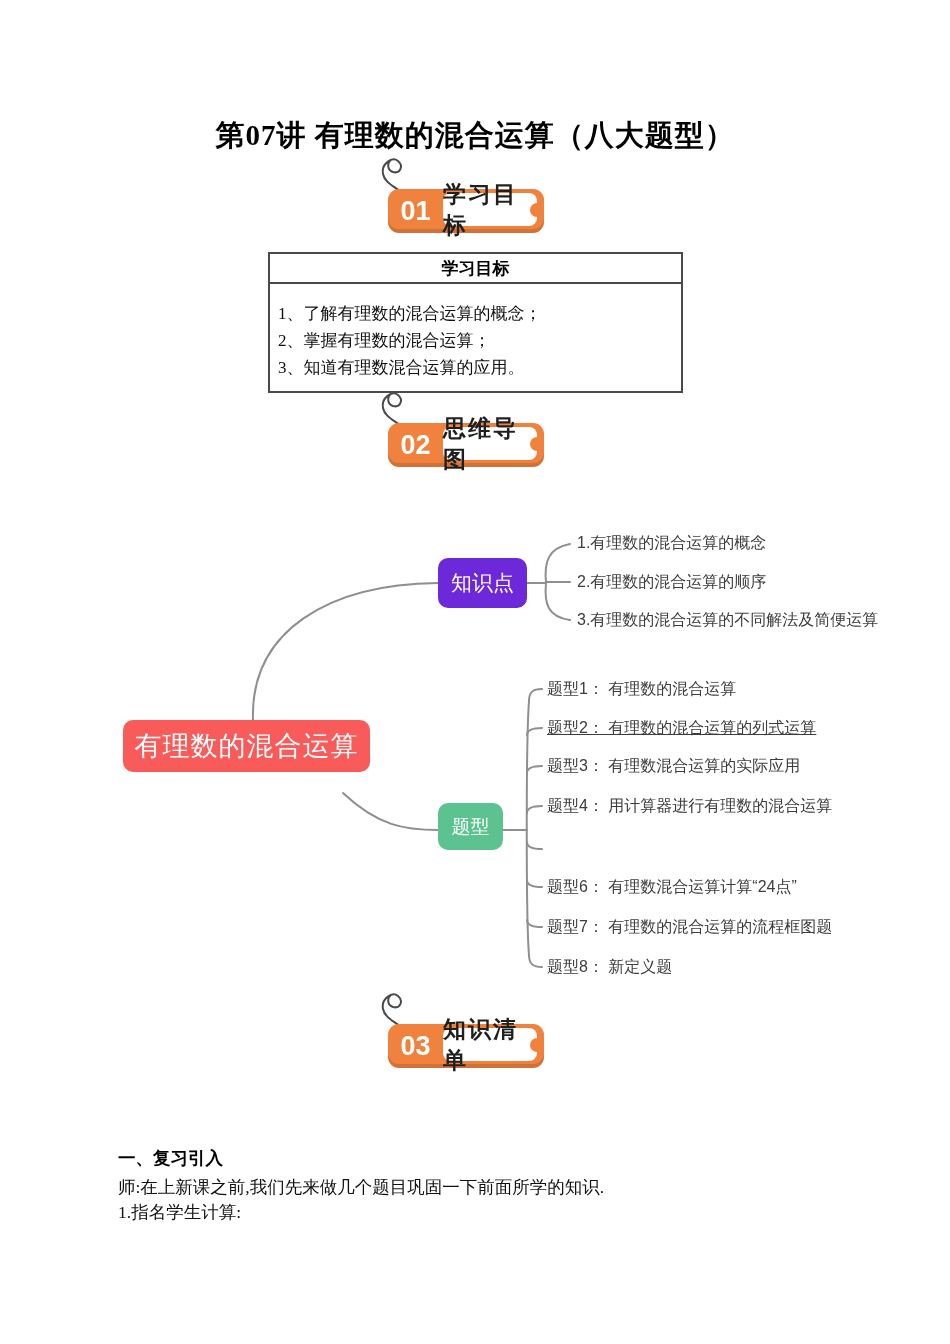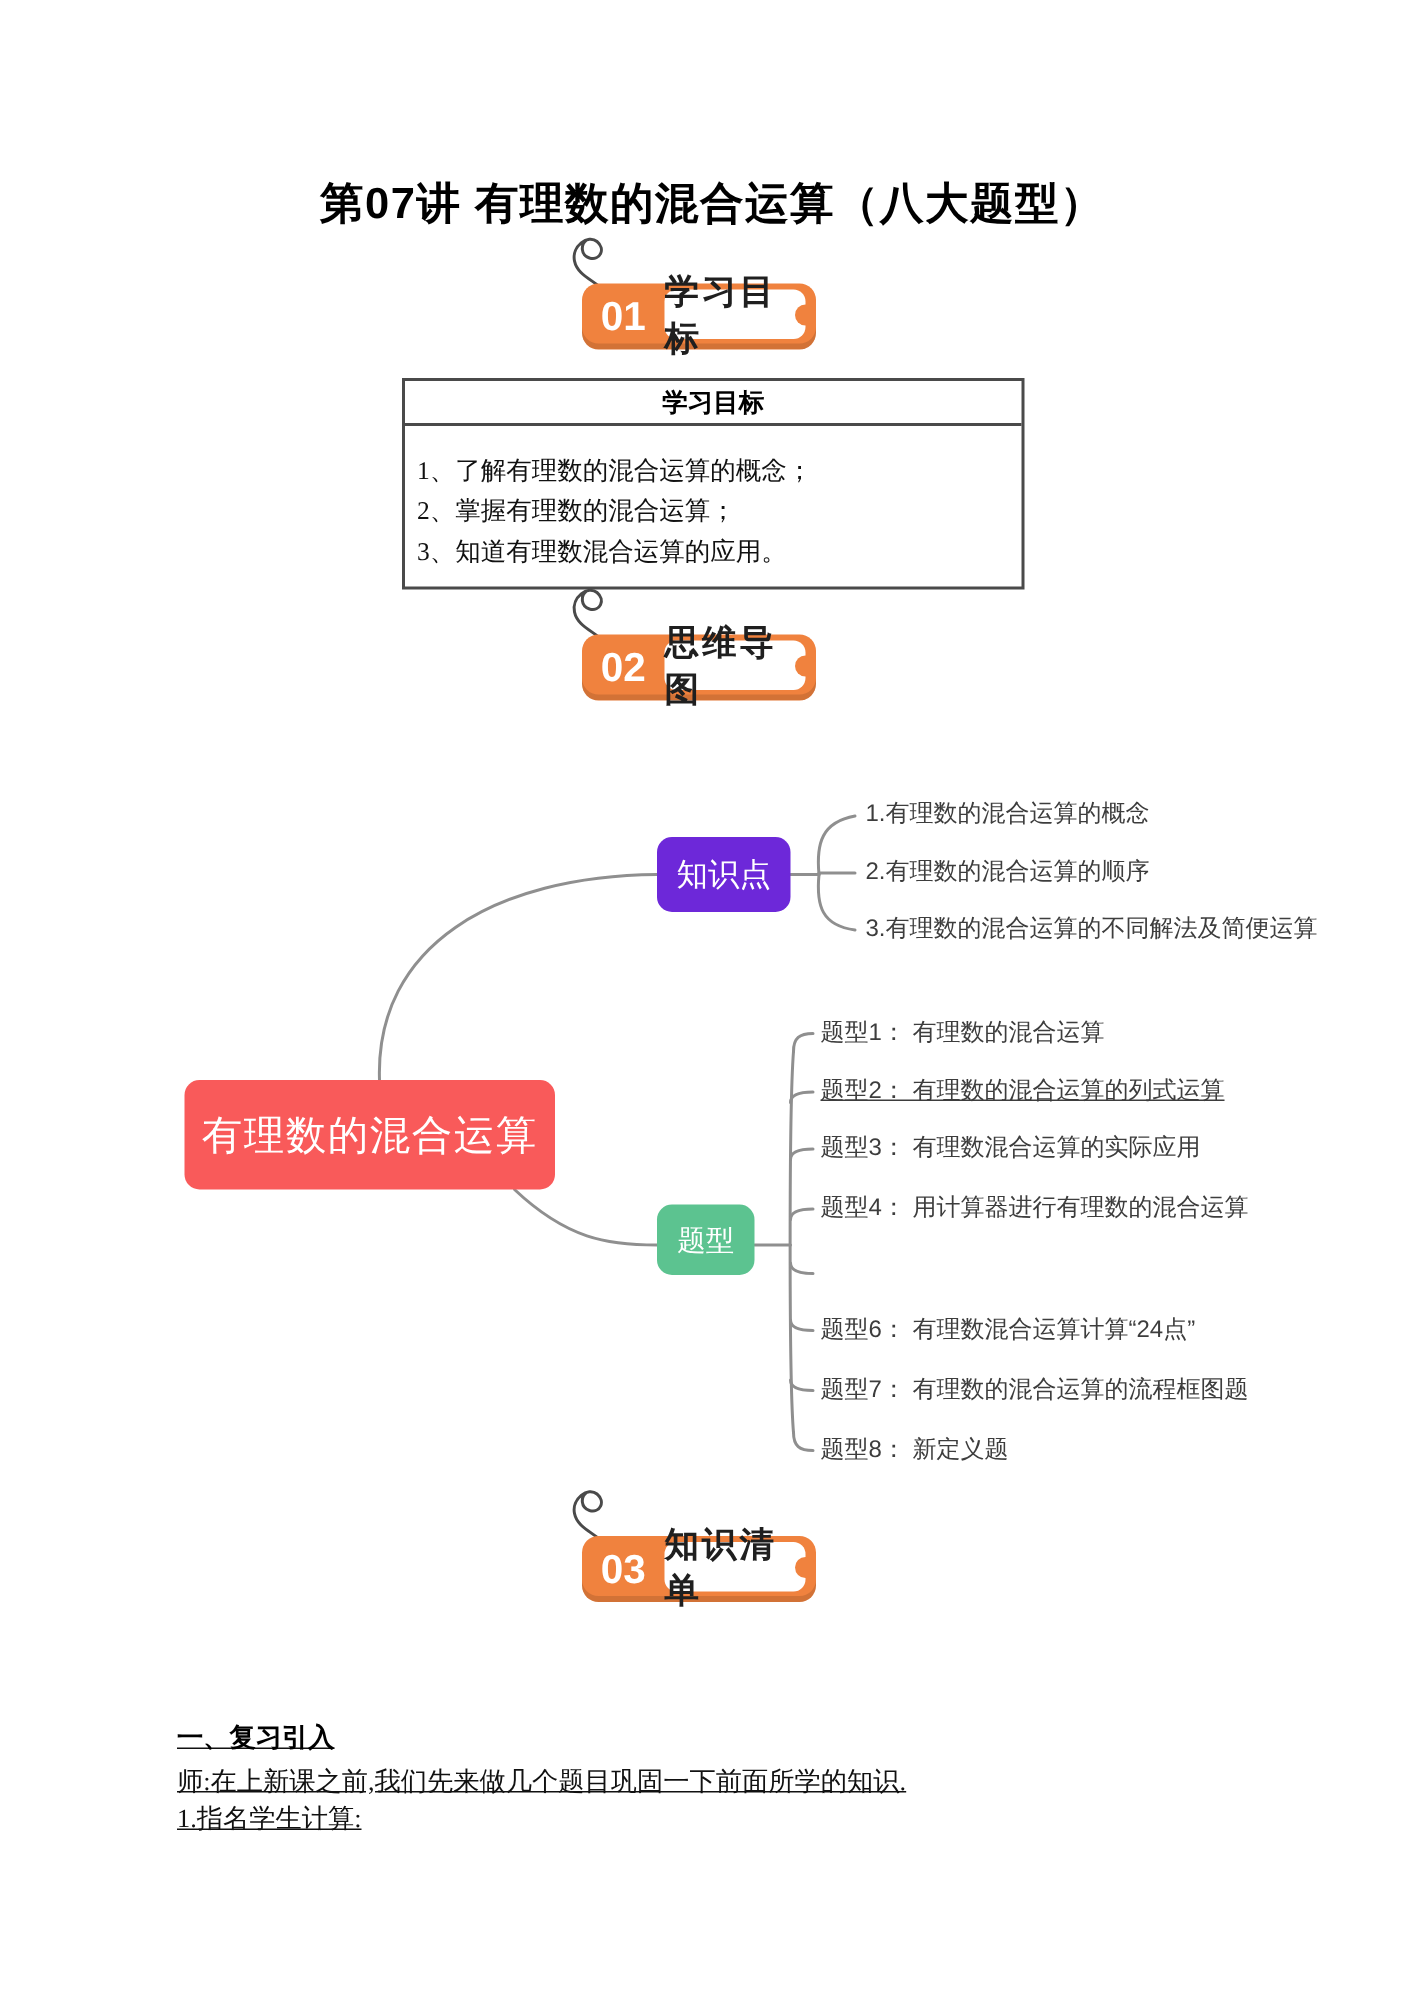--- a/index.html
+++ b/index.html
@@ -7,21 +7,21 @@
     position:relative;
     width:950px;height:1344px;
     background:#ffffff;
     overflow:hidden;
     font-family:"Liberation Sans",sans-serif;
   }
   
   .doc-title{
     position:absolute;left:0;right:0;top:116px;
     text-align:center;
-    font-family:Liberation Sans, sans-serif;
+    font-family:Liberation Serif, serif;
     font-weight:bold;font-size:29px;color:#000;
     letter-spacing:1px;
   }
   
   .badge{position:absolute;left:388px;width:156px;height:44px;}
   .badge-body{
     position:relative;width:100%;height:100%;
     background:#F0823E;border-radius:11px;
     box-shadow:inset 0 -4px 0 rgba(0,0,0,0.12);
   }
@@ -60,39 +60,39 @@
     font-size:17px;color:#111;
   }
   .obj-item{line-height:27px;white-space:nowrap;}
   
   .mm-svg{position:absolute;left:100px;top:520px;}
   .mm-node{
     position:absolute;display:flex;align-items:center;justify-content:center;
     color:#fff;border-radius:10px;white-space:nowrap;
   }
   .mm-root{
-    left:123px;top:720px;width:247px;height:73px;
+    left:123px;top:720px;width:247px;height:52px;
     background:#F95A5A;font-size:27px;letter-spacing:1px;
   }
   .mm-branch-kp{
     left:438px;top:558px;width:89px;height:50px;
     background:#6d28d9;font-size:21px;
   }
   .mm-branch-tx{
     left:438px;top:803px;width:65px;height:47px;
     background:#5CC390;font-size:19px;font-family:Liberation Mono, monospace;
   }
   .mm-leaf{
     position:absolute;font-size:16px;line-height:20px;
     color:#3d3d3d;white-space:nowrap;
   }
   .kp-leaf{left:577px;}
   .tx-leaf{left:547px;}
   
-  .review{position:absolute;left:118px;top:1146px;width:780px;color:#111;text-decoration:underline;}
+  .review{position:absolute;left:118px;top:1146px;width:780px;color:#111;}
   .review-heading{
     font-size:17.5px;font-weight:bold;color:#000;
     margin:0 0 5px 0;
   }
   .review-line{
     font-family:"Liberation Serif","DejaVu Serif",serif;
     font-size:17.5px;line-height:25px;margin:0;
   }
 </style>
 </head>

